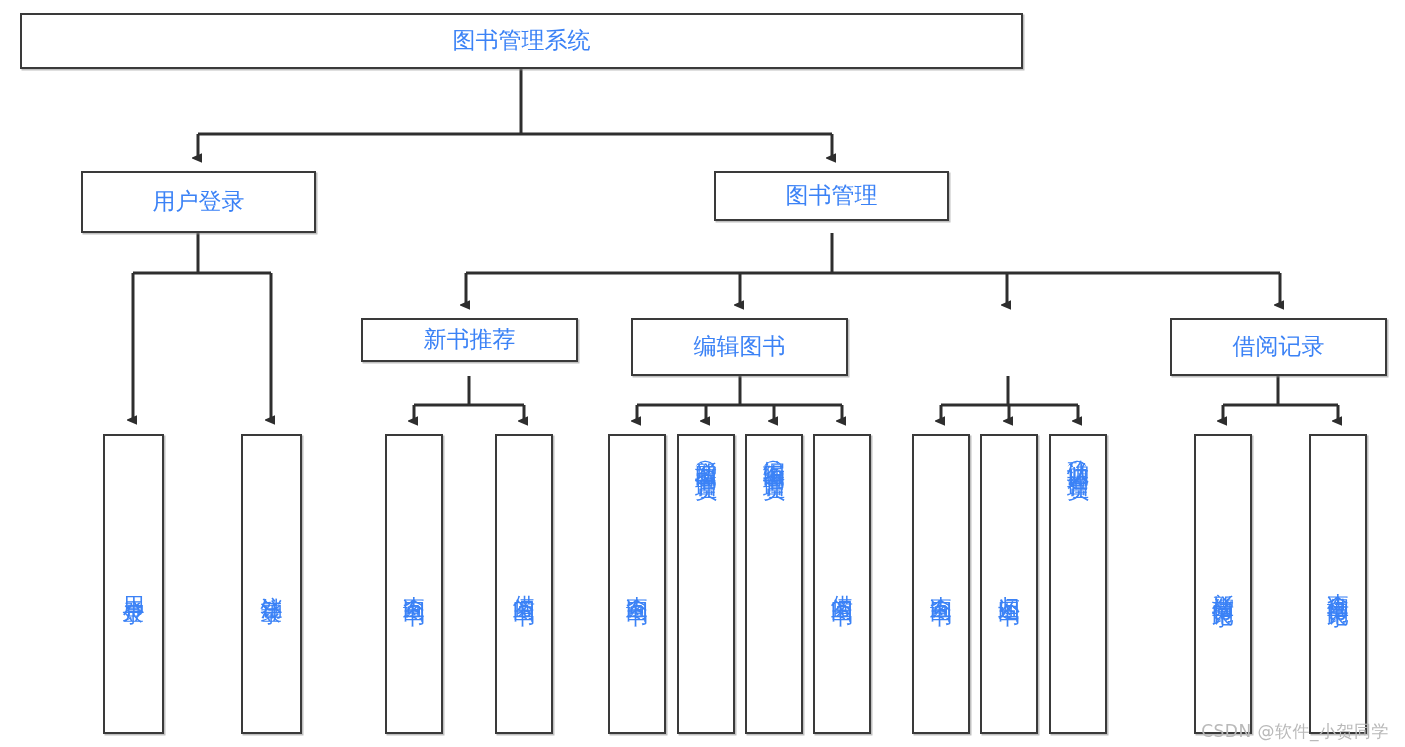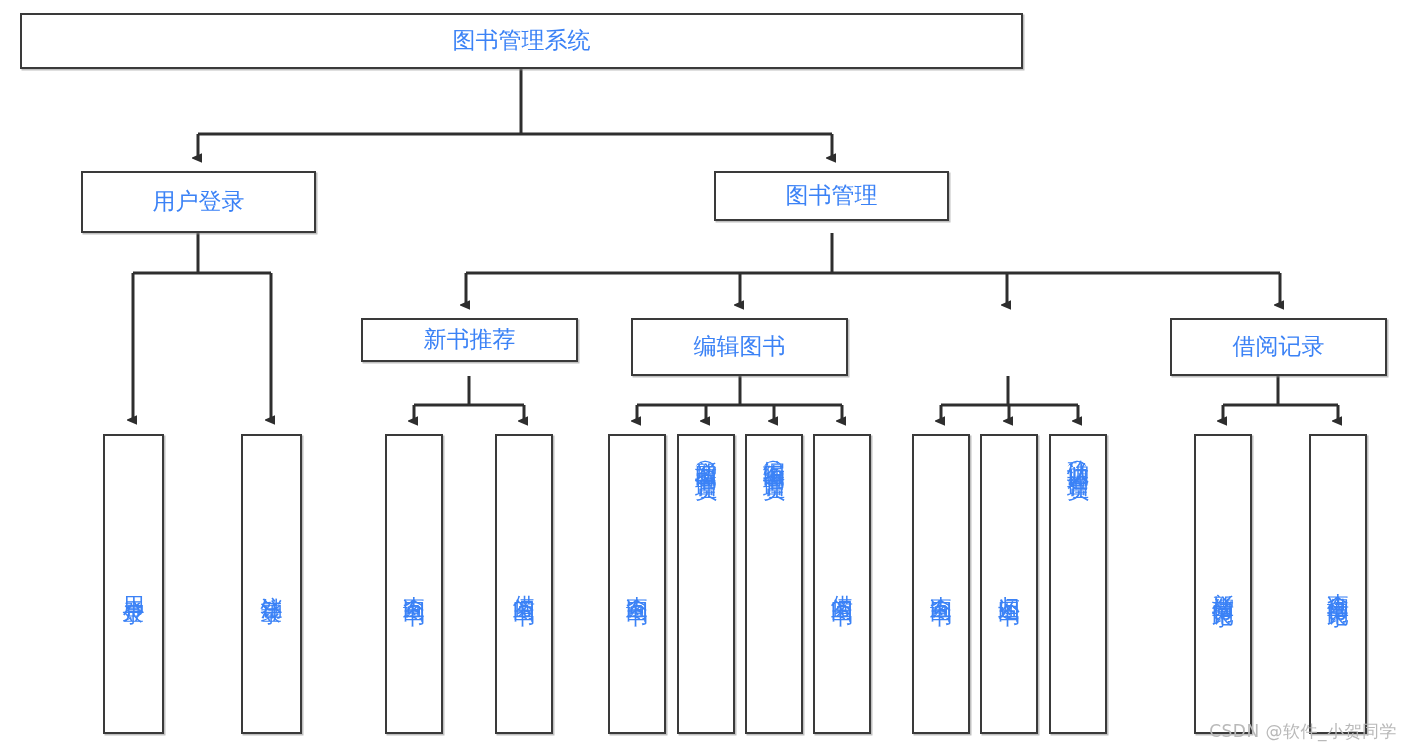--- a/index.html
+++ b/index.html
@@ -65,21 +65,21 @@
     white-space: nowrap;
     text-align: left;
   }
   
   .node.v.mid {
     align-items: center;
     padding-top: 0;
   }
   #watermark {
     position: absolute;
-    right: 8px;
+    right: 16px;
     bottom: 4px;
     font-size: 17px;
     color: #b9b9b9;
     letter-spacing: 0.5px;
     white-space: nowrap;
     user-select: none;
   }
 </style>
 </head>
 <body>

